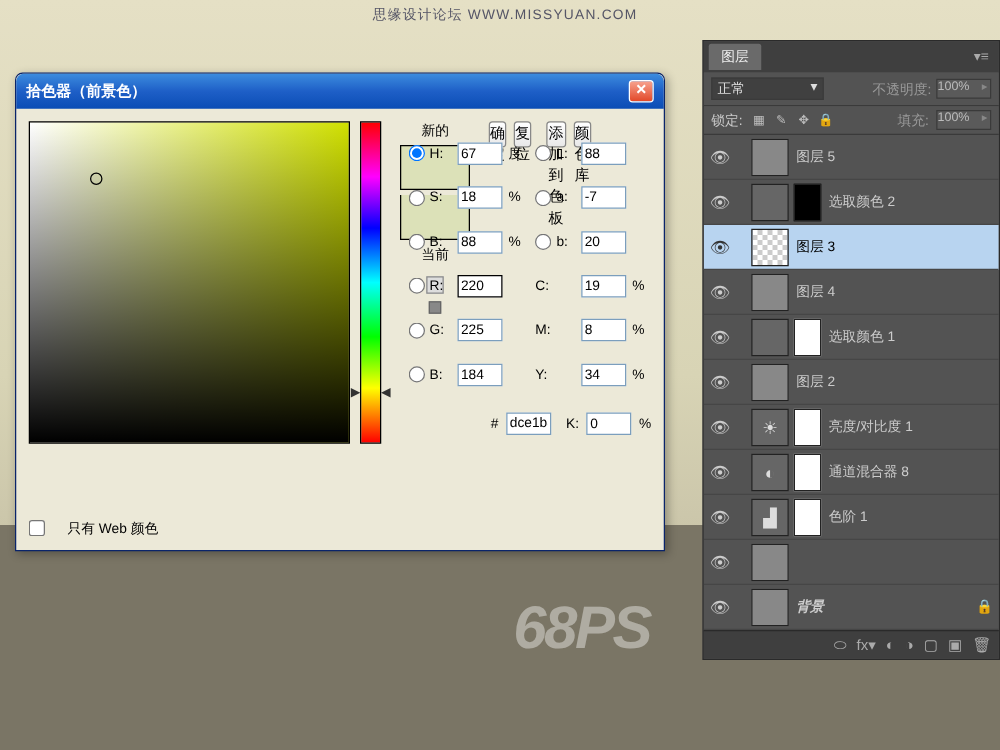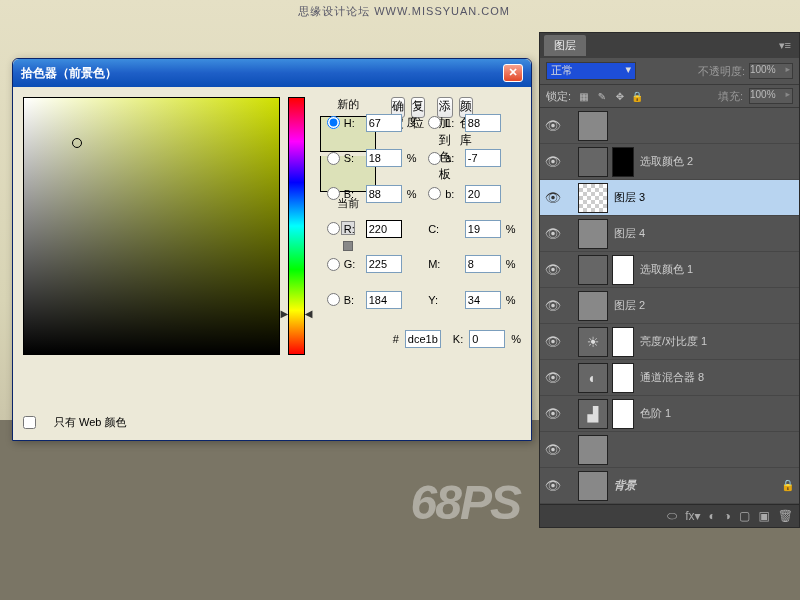--- a/index.html
+++ b/index.html
@@ -36,27 +36,27 @@
 .values { width: 100%; margin-top: 10px; display: grid; grid-template-columns: auto 36px auto auto 36px auto; gap: 4px 5px; align-items: center; font-size: 11px; }
 .values input[type=text] { width: 36px; height: 18px; border: 1px solid #7b9ebd; padding: 0 2px; font-size: 11px; }
 .values input[type=radio] { margin-right: 2px; }
 .radio-wrap { display: inline-flex; align-items: center; gap: 2px; }
 .hex-row { grid-column: 1 / span 6; display: flex; align-items: center; gap: 6px; margin-top: 4px; }
 .hex-row input { width: 58px; height: 18px; border: 1px solid #7b9ebd; padding: 0 3px; font-size: 11px; }
 
 .webonly { padding: 4px 10px 10px 10px; font-size: 11px; display: flex; align-items: center; gap: 18px; margin-top: 46px; }
 
 
-.panel { position: absolute; right: 0; top: 32px; width: 261px; background: #535353; border: 1px solid #2a2a2a; font-size: 11px; color: #ccc; }
+.panel { position: absolute; right: 0; top: 32px; width: 238px; background: #535353; border: 1px solid #2a2a2a; font-size: 11px; color: #ccc; }
 .panel-tabbar { background: #3f3f3f; display: flex; align-items: center; padding: 2px 4px; }
 .panel-tab { background: #6a6a6a; color: #eee; padding: 3px 10px; border-radius: 2px 2px 0 0; }
 .panel-menu { margin-left: auto; color: #aaa; padding: 0 4px; cursor: pointer; }
 
 .panel-opts { background: #535353; padding: 4px 6px; display: flex; align-items: center; gap: 4px; border-bottom: 1px solid #3a3a3a; }
-.blend-select { flex: 0 0 90px; height: 18px; background: #1d4ed8; border: 1px solid #3a3a3a; color: #ddd; font-size: 11px; padding: 0 4px; }
+.blend-select { flex: 0 0 90px; height: 18px; background: #404040; border: 1px solid #3a3a3a; color: #ddd; font-size: 11px; padding: 0 4px; }
 .opacity-label { margin-left: auto; color: #999; }
 .pct-box { width: 44px; height: 16px; background: #5a5a5a; border: 1px solid #3a3a3a; color: #bbb; font-size: 10px; text-align: left; padding-right: 8px; position: relative; }
 .pct-box::after { content: "▸"; position: absolute; right: 2px; top: 0; font-size: 9px; color: #888; }
 
 .lock-row { background: #535353; padding: 3px 6px; display: flex; align-items: center; gap: 6px; border-bottom: 1px solid #3a3a3a; }
 .lock-icons { display: flex; gap: 4px; }
 .lock-icons span { width: 14px; height: 14px; display: inline-flex; align-items: center; justify-content: center; color: #bbb; font-size: 10px; }
 
 .layers-list { max-height: 460px; overflow-y: auto; background: #535353; }
 .layer-row { display: flex; align-items: center; padding: 2px 4px; border-bottom: 1px solid #464646; min-height: 36px; gap: 4px; }
@@ -219,20 +219,21 @@
       <span>🔒</span>
     </div>
     <span class="opacity-label">填充:</span>
     <div class="pct-box">100%</div>
   </div>
   <div class="layers-list" id="layers-list">
       <div class="layer-row">
         <div class="eye">👁</div>
         <div style="width: 8px;"></div>
         <div class="thumb"></div>
+        <div class="layer-name">图层 5</div>
       </div>
       <div class="layer-row">
         <div class="eye">👁</div>
         <div style="width: 8px;"></div>
         <div class="thumb adj"></div>
         <div class="mask black"></div>
         <div class="layer-name">选取颜色 2</div>
       </div>
       <div class="layer-row selected">
         <div class="eye">👁</div>

